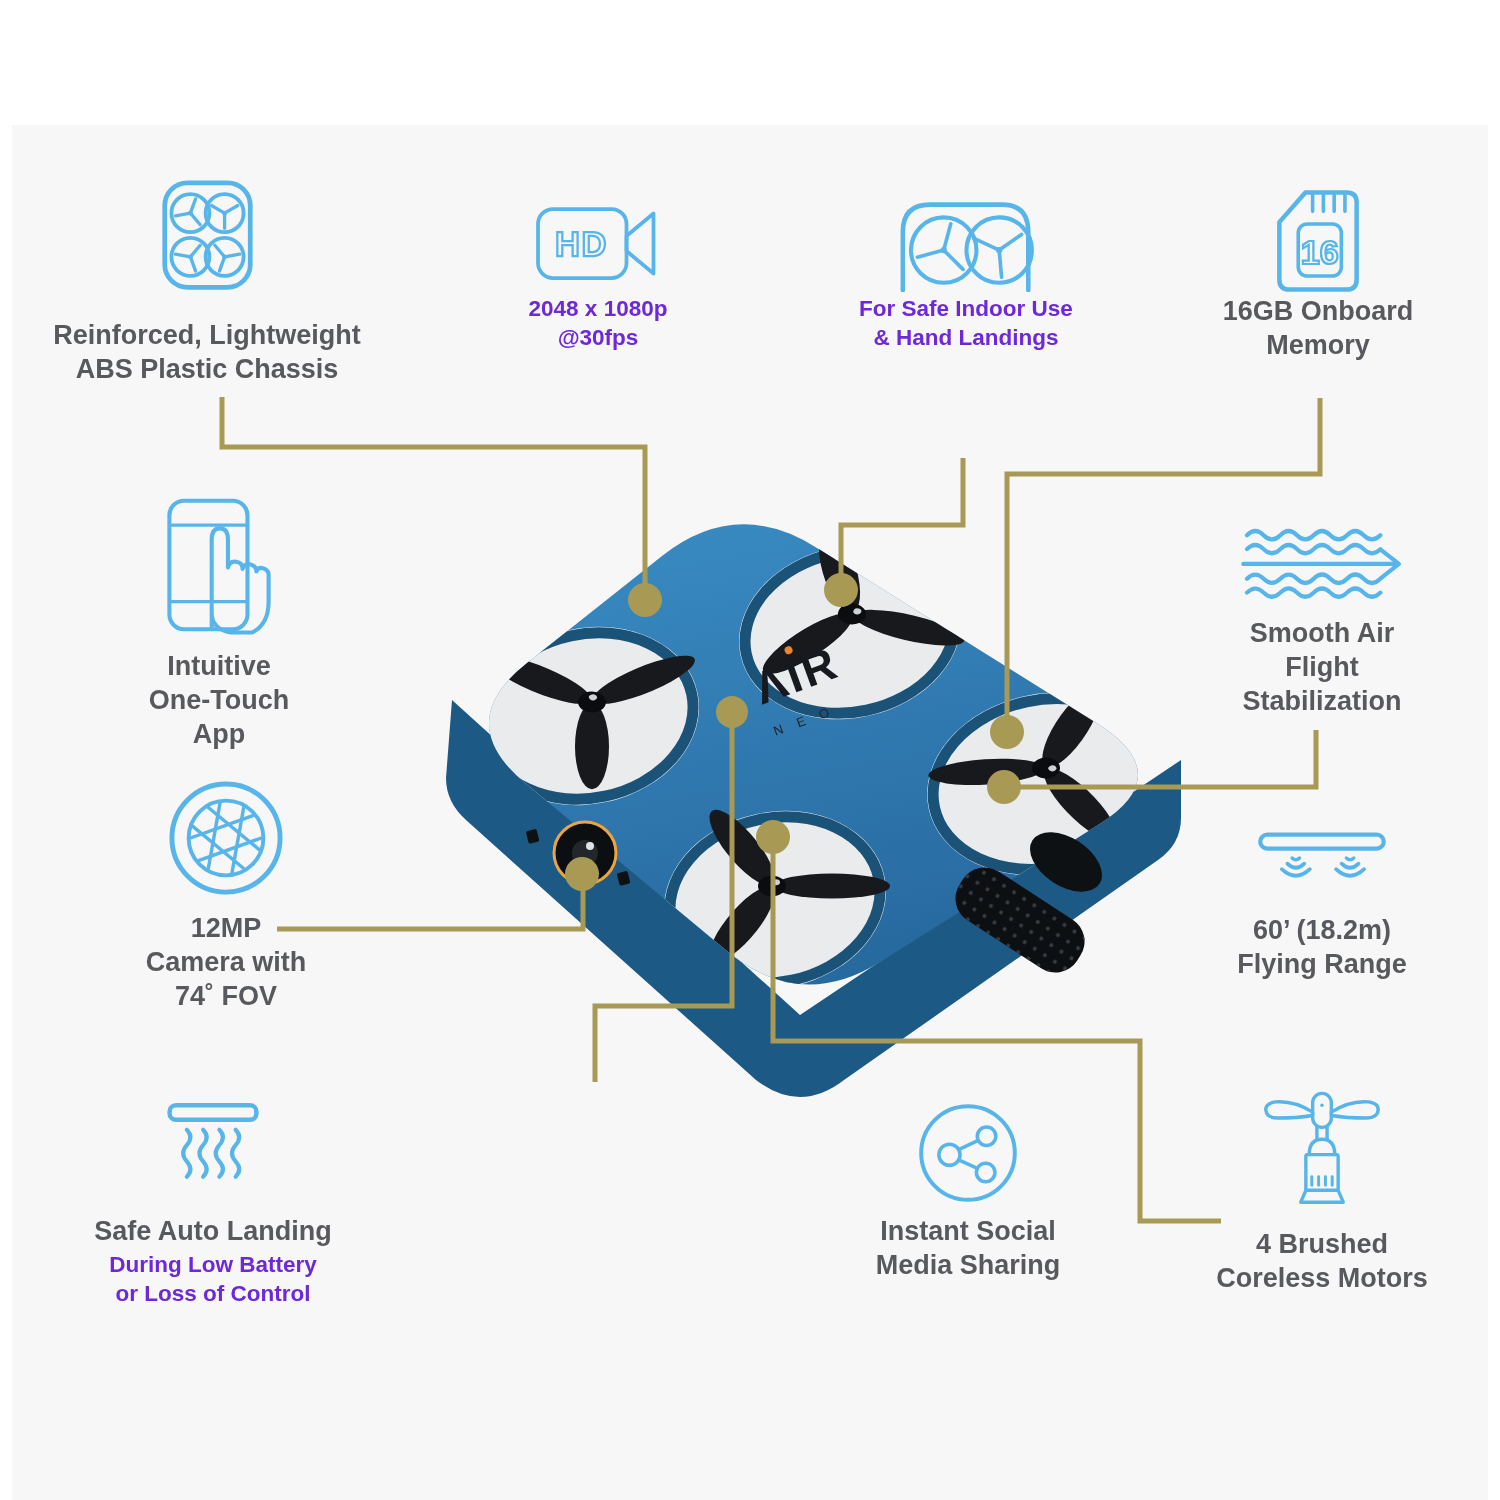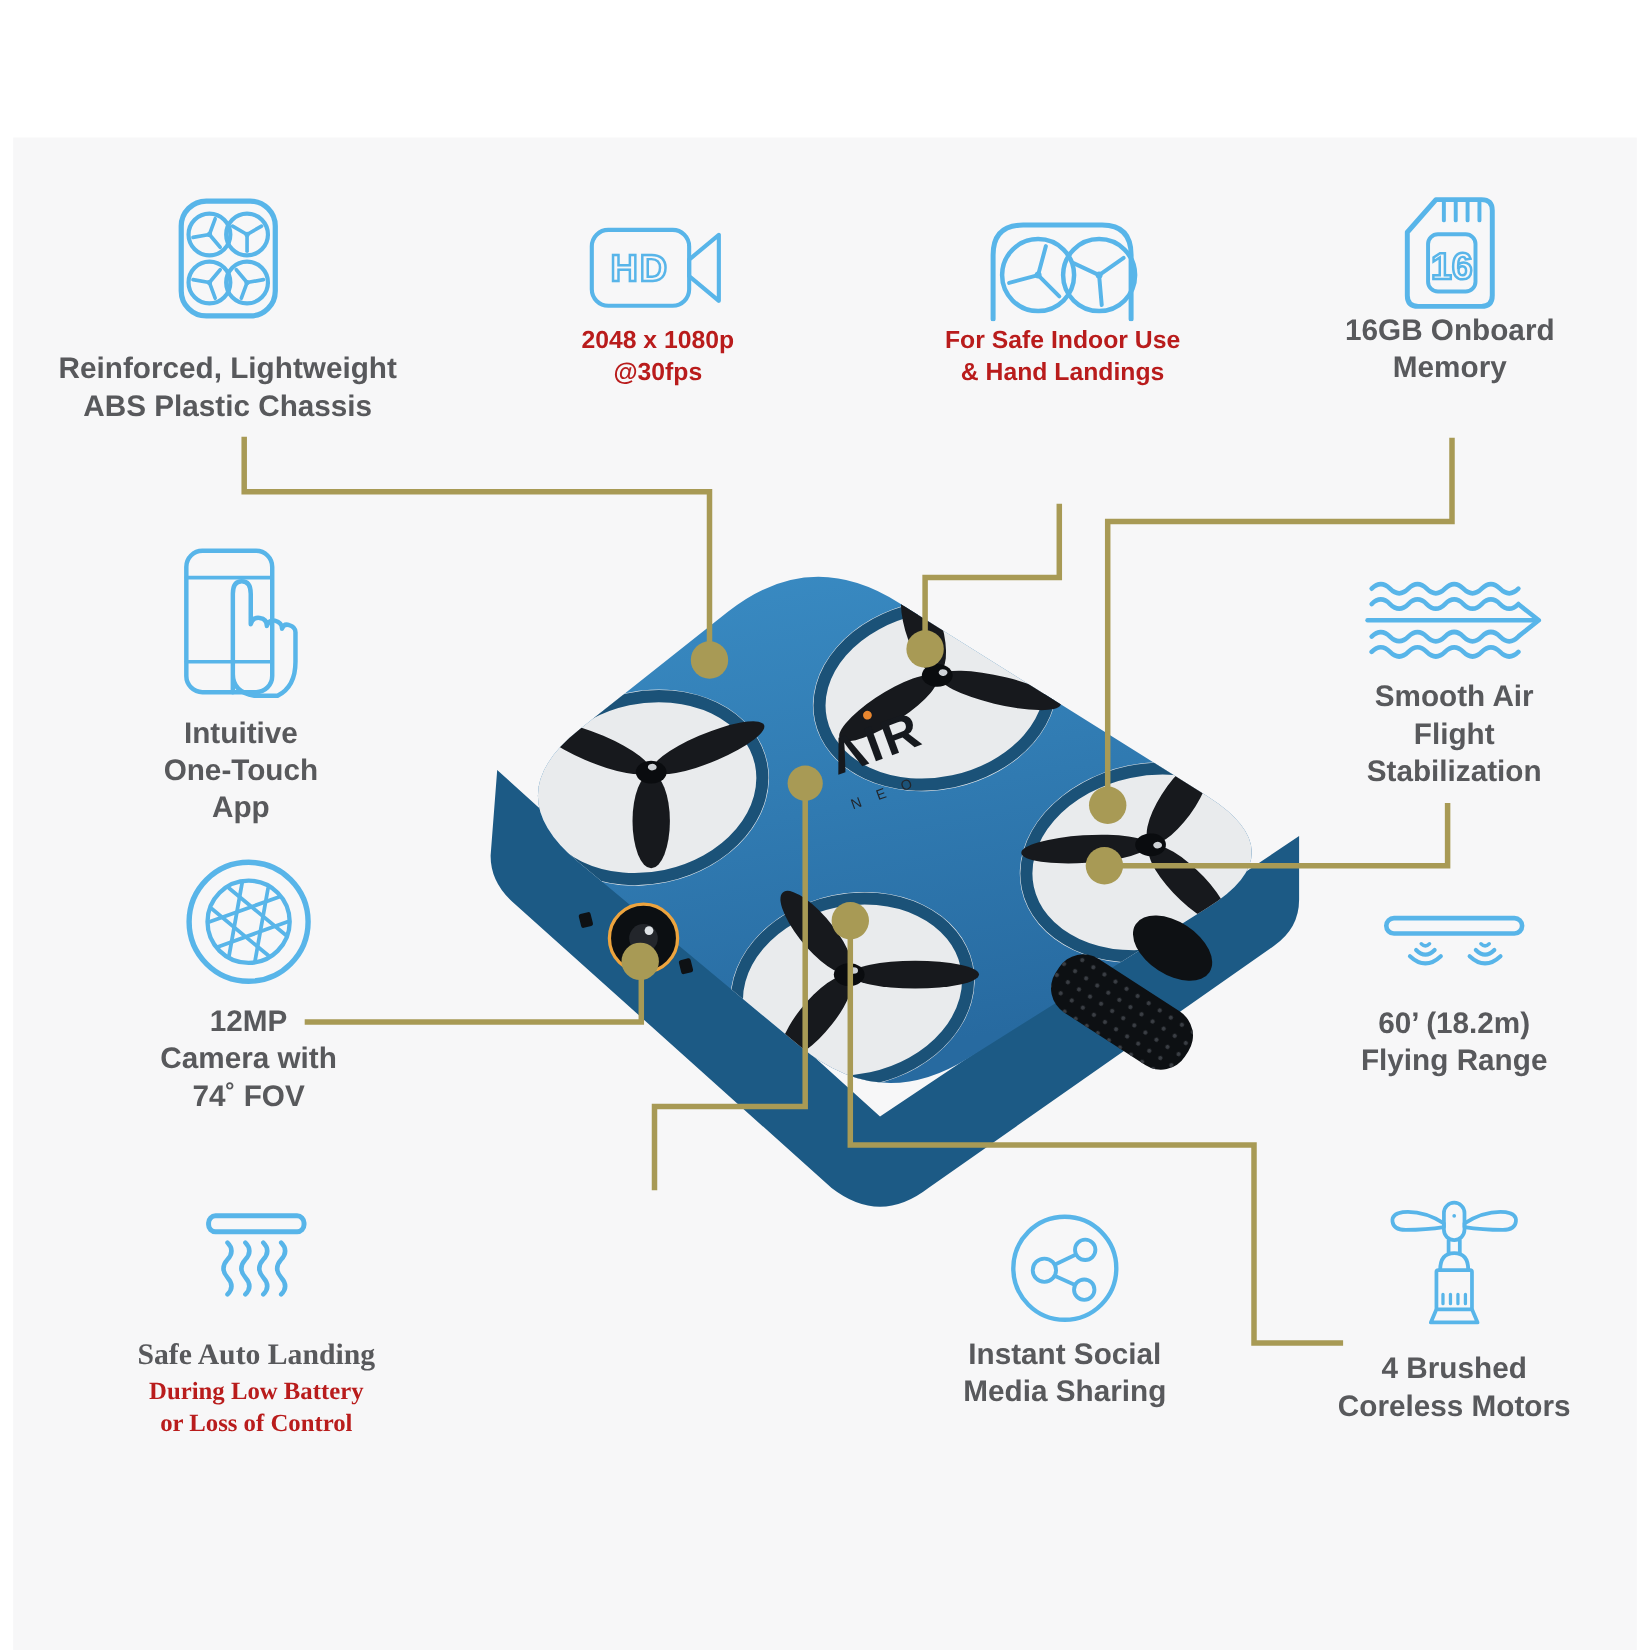--- a/index.html
+++ b/index.html
@@ -3,21 +3,21 @@
 <meta charset="utf-8">
 <style>
   html,body{margin:0;padding:0;background:#ffffff;}
   .canvas{position:relative;width:1500px;height:1500px;background:#ffffff;overflow:hidden;
           font-family:"Liberation Sans",sans-serif;}
   .panel{position:absolute;left:12px;top:125px;width:1476px;height:1375px;background:#f7f7f8;}
   .overlay{position:absolute;left:0;top:0;width:1500px;height:1500px;}
   .feature{position:absolute;text-align:center;}
   .f-icon{display:block;margin:0 auto;}
   .f-title{font-size:27px;font-weight:bold;color:#58595c;line-height:34px;white-space:pre-line;}
-  .f-sub{font-size:22.5px;font-weight:bold;color:#b91c1c;line-height:29px;white-space:pre-line;margin-top:4px;}
+  .f-sub{font-size:22.5px;font-weight:bold;color:#6d28d9;line-height:29px;white-space:pre-line;margin-top:4px;}
   .ic{stroke:#58b5e9;fill:none;stroke-linecap:round;stroke-linejoin:round;}
 </style>
 </head>
 <body>
 
 <div class="canvas">
   <div class="panel"></div>
 
   <svg class="overlay" viewBox="0 0 1500 1500">
     <defs>
@@ -188,21 +188,21 @@
             <path d="M0 0 L0 -30" transform="rotate(175)"></path>
             <path d="M0 0 L0 -30" transform="rotate(295)"></path>
             <circle r="3.5" fill="#58b5e9" stroke="none"></circle>
           </g>
       </g>
     </svg>
     <div class="f-sub" style="margin-top:2px">For Safe Indoor Use
 &amp; Hand Landings</div>
   </div>
 
-  <div class="feature" style="left:1168px;top:177px;width:300px;">
+  <div class="feature" style="left:1168px;top:188px;width:300px;">
     <svg class="f-icon" width="90" height="106" viewBox="0 0 100 118">
       <path class="ic" d="M36 5 H82 Q93 5 93 16 V102 Q93 113 82 113 H18 Q7 113 7 102 V38 Z" stroke-width="5"></path>
       <path class="ic" d="M44 6 V26 M56 6 V26 M68 6 V26 M80 6 V26" stroke-width="4"></path>
       <rect class="ic" x="28" y="40" width="48" height="58" rx="10" stroke-width="4"></rect>
       <text x="52" y="85" text-anchor="middle" font-size="38" font-weight="bold" fill="none" stroke="#58b5e9" stroke-width="2.5">16</text>
     </svg>
     <div class="f-title" style="">16GB Onboard
 Memory</div>
   </div>
 
@@ -260,21 +260,21 @@
           <path d="M27 43 Q42 57 57 43" stroke-width="4"></path>
         <path d="M96 31 Q100 35 104 31"></path>
           <path d="M91 37 Q100 46 109 37" stroke-width="4"></path>
           <path d="M85 43 Q100 57 115 43" stroke-width="4"></path>
       </g>
     </svg>
     <div class="f-title" style="margin-top:26px">60’ (18.2m)
 Flying Range</div>
   </div>
 
-  <div class="feature" style="left:63px;top:1099px;width:340px;font-family:Liberation Serif, serif;">
+  <div class="feature" style="left:43px;top:1099px;width:340px;">
     <svg class="f-icon" width="100" height="94" viewBox="0 0 110 104">
       <rect class="ic" x="7" y="7" width="96" height="16" rx="7" stroke-width="5"></rect>
       <g class="ic" stroke-width="4.5">
         <path d="M26 34 q8 8 0 17 q-8 9 0 18 q8 9 0 17"></path>
         <path d="M44 34 q8 8 0 17 q-8 9 0 18 q8 9 0 17"></path>
         <path d="M62 34 q8 8 0 17 q-8 9 0 18 q8 9 0 17"></path>
         <path d="M80 34 q8 8 0 17 q-8 9 0 18 q8 9 0 17"></path>
       </g>
     </svg>
     <div class="f-title" style="margin-top:21px">Safe Auto Landing</div>

